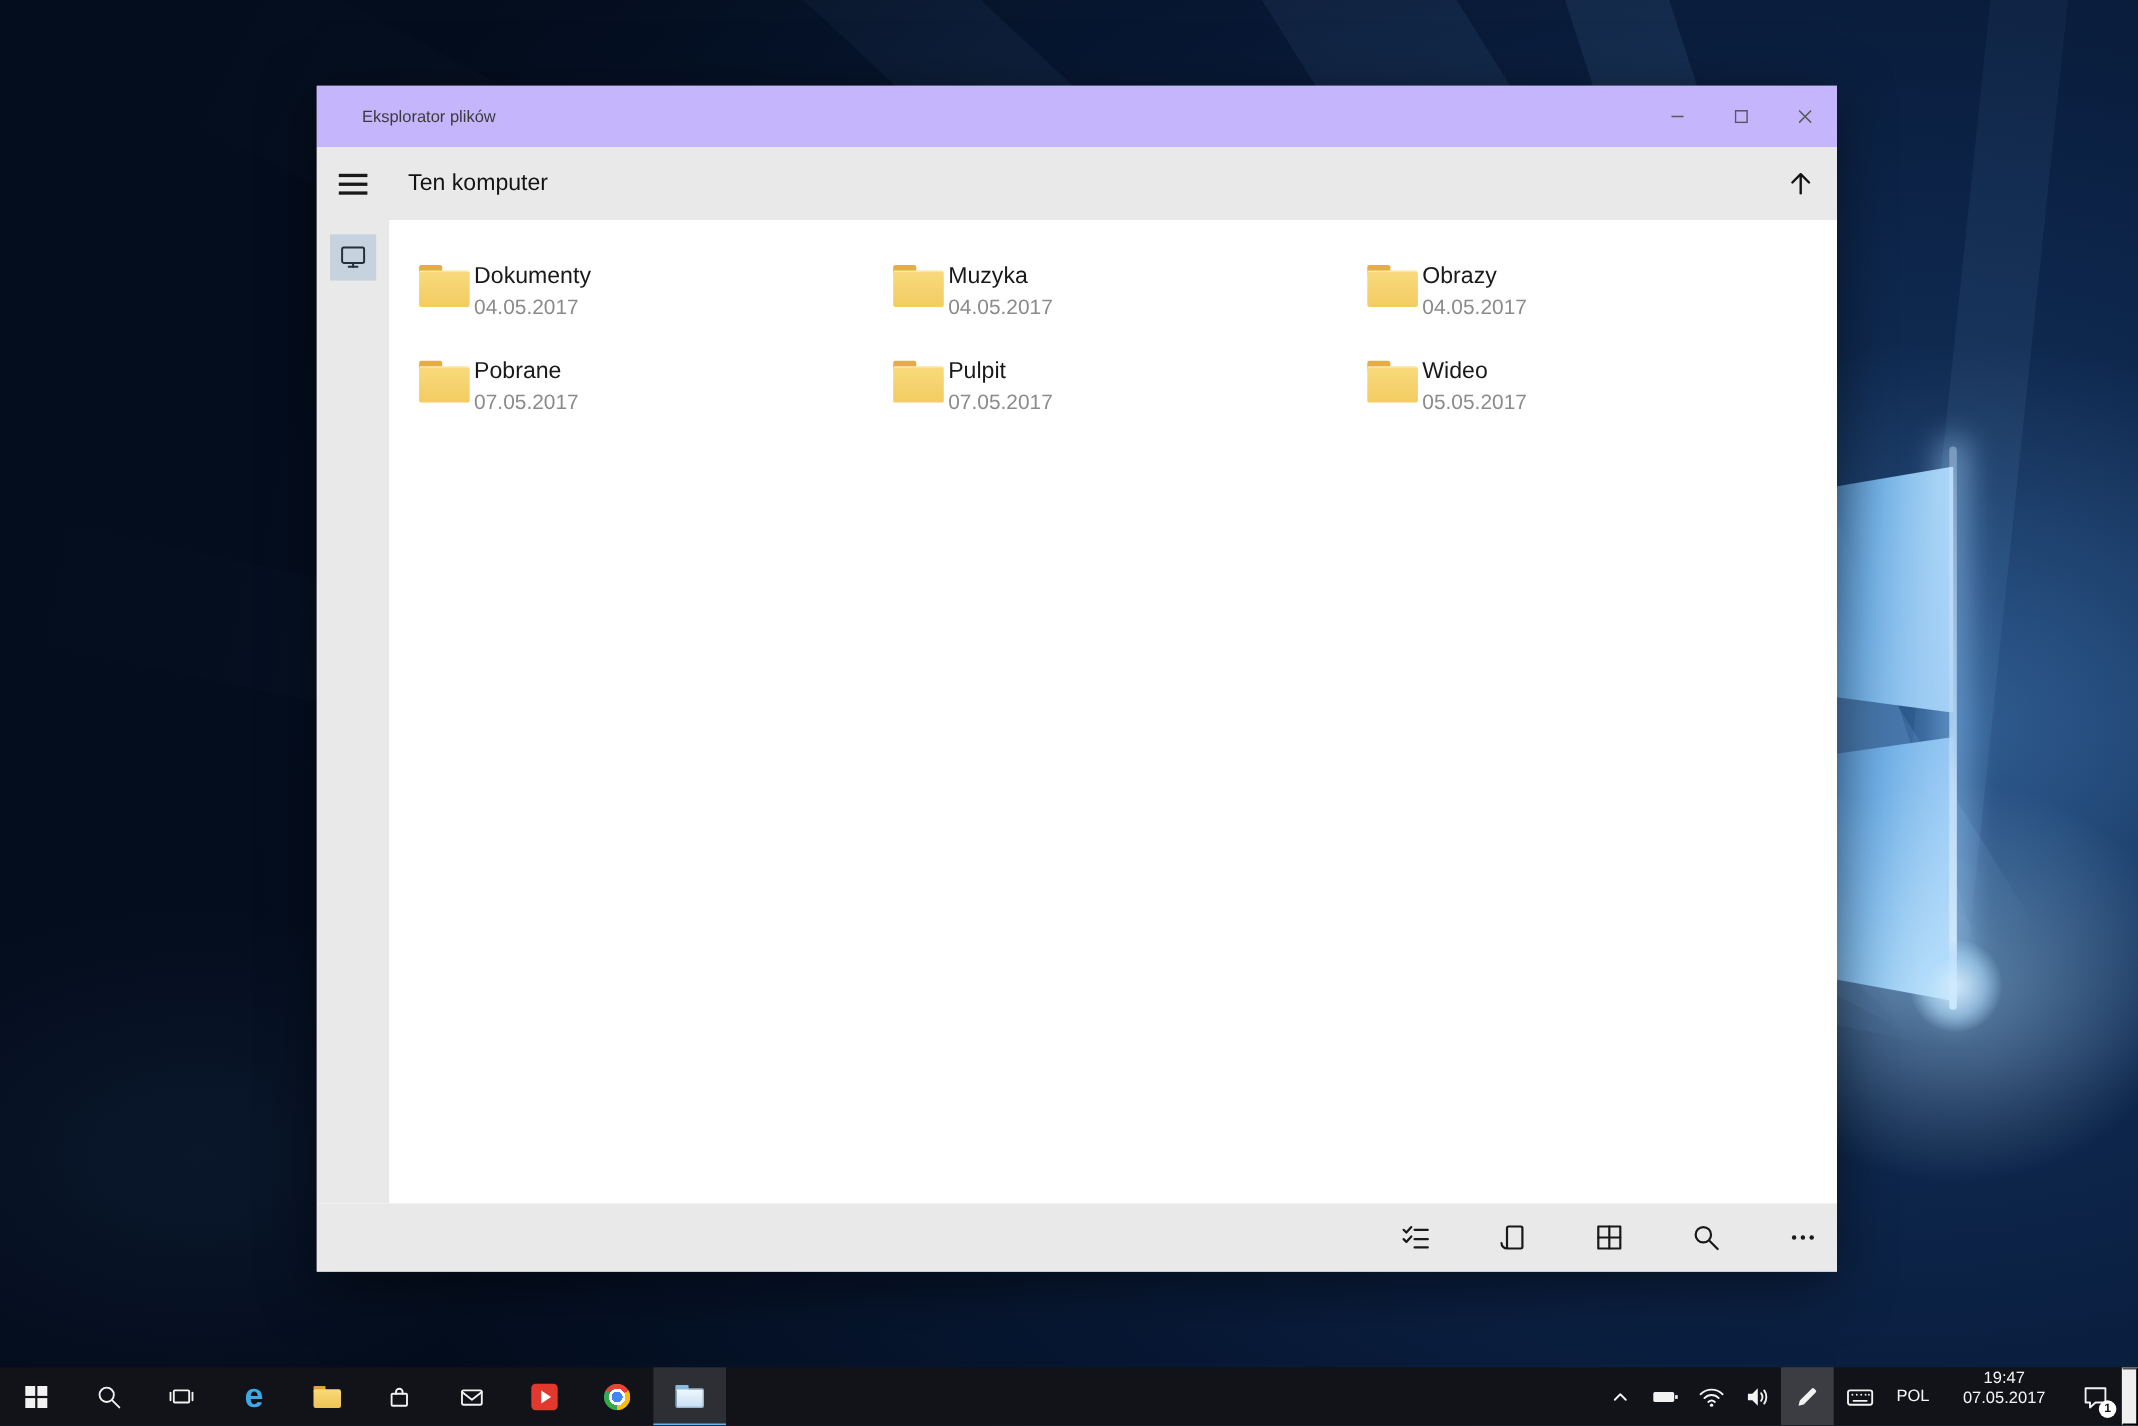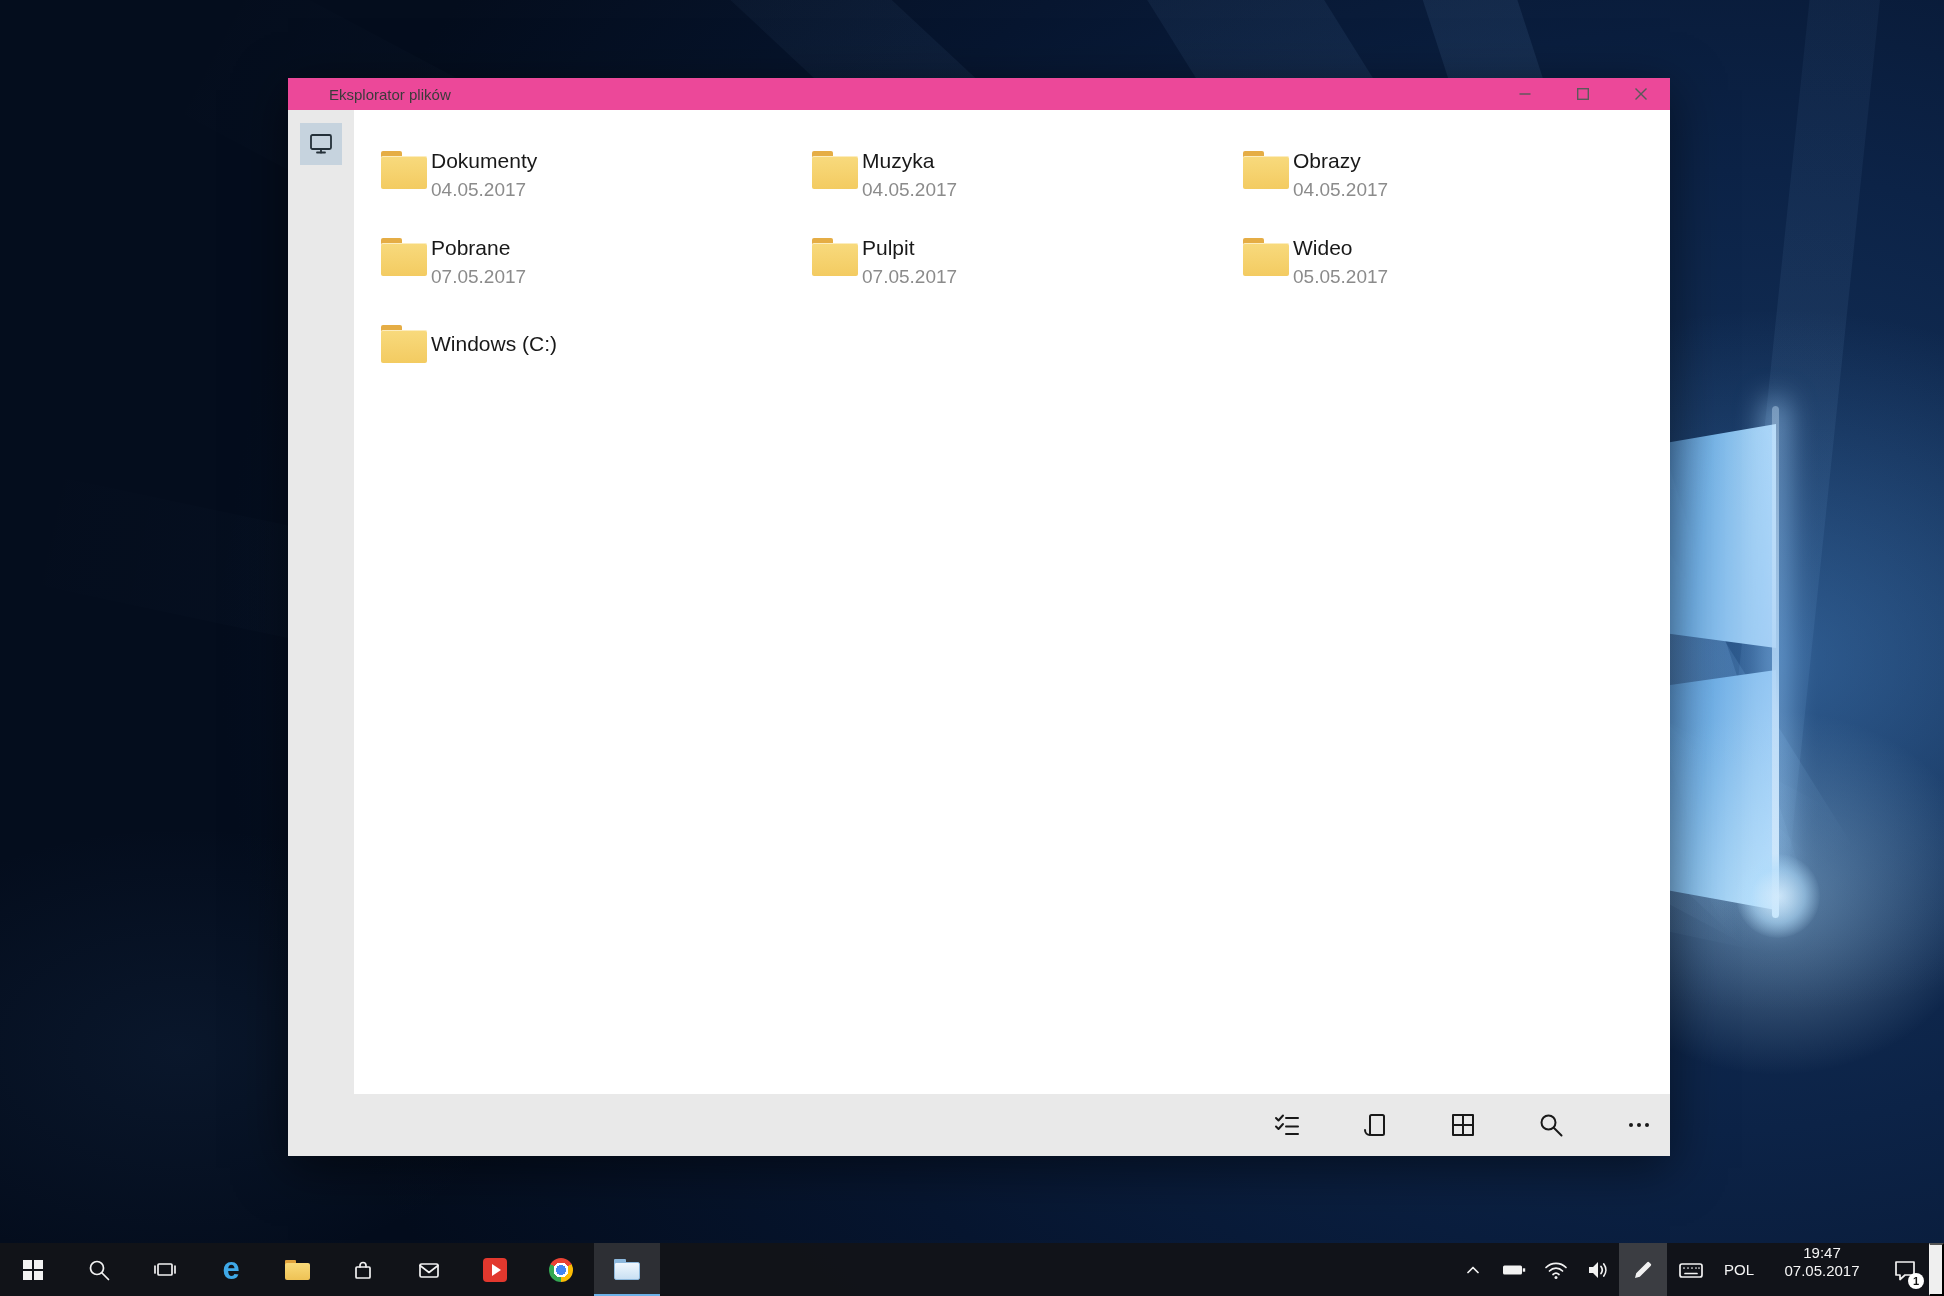--- a/index.html
+++ b/index.html
@@ -31,21 +31,21 @@
   .pane-edge{left:1772px;top:406px;width:7px;height:512px;border-radius:4px;
     background:linear-gradient(180deg,rgba(200,230,255,0.55),#e8f6ff 60%,#ffffff);
     box-shadow:0 0 28px 8px rgba(170,215,255,0.65);}
   .pane-glow{left:1736px;top:854px;width:84px;height:84px;border-radius:50%;
     background:radial-gradient(circle,rgba(255,255,255,0.95) 0%,rgba(190,230,255,0.55) 45%,transparent 72%);}
 
   
   .window{position:absolute;left:288px;top:78px;width:1382px;height:1078px;background:#fff;
     box-shadow:0 12px 48px rgba(0,0,0,0.5);display:flex;flex-direction:column;z-index:2;}
   button{cursor:default;font-family:inherit;}
-  .titlebar{height:32px;flex:0 0 auto;display:flex;align-items:center;background:#ec4899;text-align:center;}
+  .titlebar{height:56px;flex:0 0 auto;display:flex;align-items:center;background:#c4b5fd;text-align:center;}
   .tb-title{margin-left:41px;font-size:15px;color:#3b3b3b;}
   .caption-btns{margin-left:auto;display:flex;height:100%;}
   .cap-btn{width:58px;height:100%;display:flex;align-items:center;justify-content:center;background:none;border:0;}
   .cap-ic{stroke:#5a5a5a;stroke-width:1.4;fill:none;}
 
   .header{height:66px;flex:0 0 auto;background:#e9e9e9;display:flex;align-items:center;}
   .hamburger-btn{width:66px;height:66px;display:flex;flex-direction:column;align-items:center;justify-content:center;gap:5px;background:none;border:0;}
   .hamburger-btn span{display:block;width:26px;height:3px;background:#1a1a1a;}
   .header-title{margin-left:17px;font-size:21px;color:#141414;}
   .up-btn{margin-left:auto;width:66px;height:66px;display:flex;align-items:center;justify-content:center;background:none;border:0;}
@@ -148,20 +148,34 @@
         </button>
         <button class="cap-btn">
           <svg class="cap-ic" width="12" height="12" viewBox="0 0 12 12">
               <line x1="0.5" y1="0.5" x2="11.5" y2="11.5"></line>
               <line x1="11.5" y1="0.5" x2="0.5" y2="11.5"></line>
             </svg>
         </button>
       </div>
     </div>
 
+    <div class="header">
+      <button class="hamburger-btn">
+        <span></span>
+        <span></span>
+        <span></span>
+      </button>
+      <span class="header-title">Ten komputer</span>
+      <button class="up-btn">
+        <svg class="up-ic" width="26" height="26" viewBox="0 0 24 24">
+            <path d="M12 20 V5"></path>
+            <path d="M5 11 l7-7 7 7"></path>
+          </svg>
+      </button>
+    </div>
 
     <div class="win-body">
       <div class="rail">
         <button class="rail-item">
           <svg class="rail-ic" width="26" height="26" viewBox="0 0 26 26">
               <rect x="3" y="4" width="20" height="14" rx="1.5"></rect>
               <path d="M13 18 v3.5"></path>
               <path d="M9 21.5 h8"></path>
             </svg>
         </button>
@@ -205,26 +219,20 @@
               <span class="f-date" style="display:block">07.05.2017</span>
             </span>
           </button>
           <button class="item">
             <span class="f-icon"></span>
             <span class="f-text">
               <span class="f-name" style="display:block">Wideo</span>
               <span class="f-date" style="display:block">05.05.2017</span>
             </span>
           </button>
-          <button class="item no-date">
-            <span class="f-icon"></span>
-            <span class="f-text">
-              <span class="f-name" style="display:block">Windows (C:)</span>
-            </span>
-          </button>
         </div>
       </div>
     </div>
 
     <div class="appbar">
       <button class="ab-btn">
         <svg class="ab-ic" width="28" height="28" viewBox="0 0 28 28">
             <path d="M3 7 l2.5 2.5 L10 4.5"></path>
             <line x1="13" y1="7" x2="25" y2="7"></line>
             <path d="M3 15.5 l2.5 2.5 L10 13"></path>

